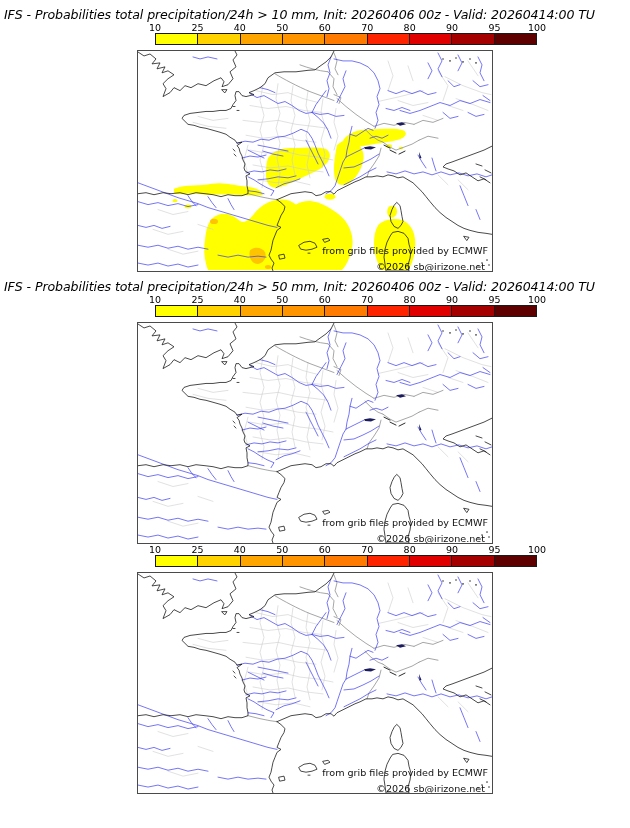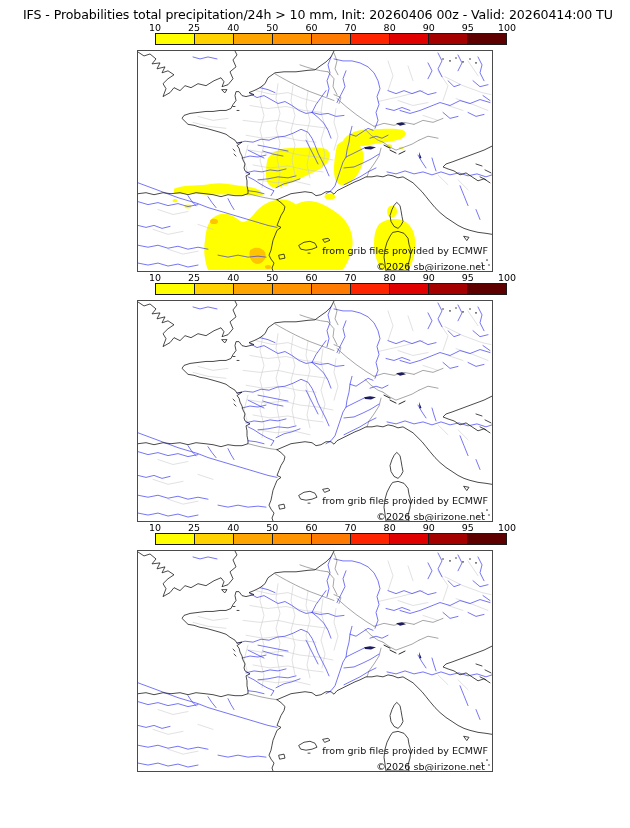--- a/index.html
+++ b/index.html
@@ -1,19 +1,19 @@
 <!DOCTYPE html>
 <html><head>
 <meta charset="utf-8">
 <style>
   html,body{margin:0;padding:0;background:#ffffff;}
   body{width:630px;height:828px;overflow:hidden;font-family:"DejaVu Sans","Liberation Sans",sans-serif;color:#000;}
   .panel{position:relative;}
-  .title{margin:8px 0 0 23px;font-size:12.6px;line-height:14px;white-space:nowrap;letter-spacing:-0.1px;}
-  .colorbar{position:relative;margin-left:155px;width:352px;}
+  .title{margin:8px 0 0 4px;font-size:12.6px;line-height:14px;white-space:nowrap;letter-spacing:-0.1px;font-style:italic;}
+  .colorbar{position:relative;margin-left:155px;width:382px;}
   .cb-ticks{position:relative;height:11px;font-size:9.5px;line-height:11px;}
   .cb-tick{position:absolute;top:0;transform:translateX(-50%);}
   .cb-bar{display:flex;height:10px;border:1px solid #1a1a1a;box-sizing:content-box;}
   .cb-seg{flex:1 1 auto;border-right:1px solid #1a1a1a;}
   .cb-seg:last-child{border-right:none;}
   .map-frame{width:354px;height:220px;margin:5px auto 0;border:1px solid #4a4a4a;position:relative;background:#fff;}
   .map-frame svg{position:absolute;left:0;top:0;width:100%;height:100%;display:block;}
   svg text{font-family:"DejaVu Sans","Liberation Sans",sans-serif;}
   .attr-text{font-size:9.6px;fill:#111;}
 </style>
@@ -173,20 +173,21 @@
     </div>
   <div class="map-frame">
     <svg viewBox="0 0 354 222" preserveAspectRatio="none">
       <use href="#overlay-precip"></use>
       <use href="#basemap"></use>
     </svg>
   </div>
 </div>
 
 <div class="panel">
+  <div class="title">IFS - Probabilities total precipitation/24h &gt; 50 mm, Init: 20260406 00z - Valid: 20260414:00 TU</div>
   <div class="colorbar">
       <div class="cb-ticks">
         <span class="cb-tick" style="left: 0%;">10</span>
         <span class="cb-tick" style="left: 11.1111%;">25</span>
         <span class="cb-tick" style="left: 22.2222%;">40</span>
         <span class="cb-tick" style="left: 33.3333%;">50</span>
         <span class="cb-tick" style="left: 44.4444%;">60</span>
         <span class="cb-tick" style="left: 55.5556%;">70</span>
         <span class="cb-tick" style="left: 66.6667%;">80</span>
         <span class="cb-tick" style="left: 77.7778%;">90</span>

